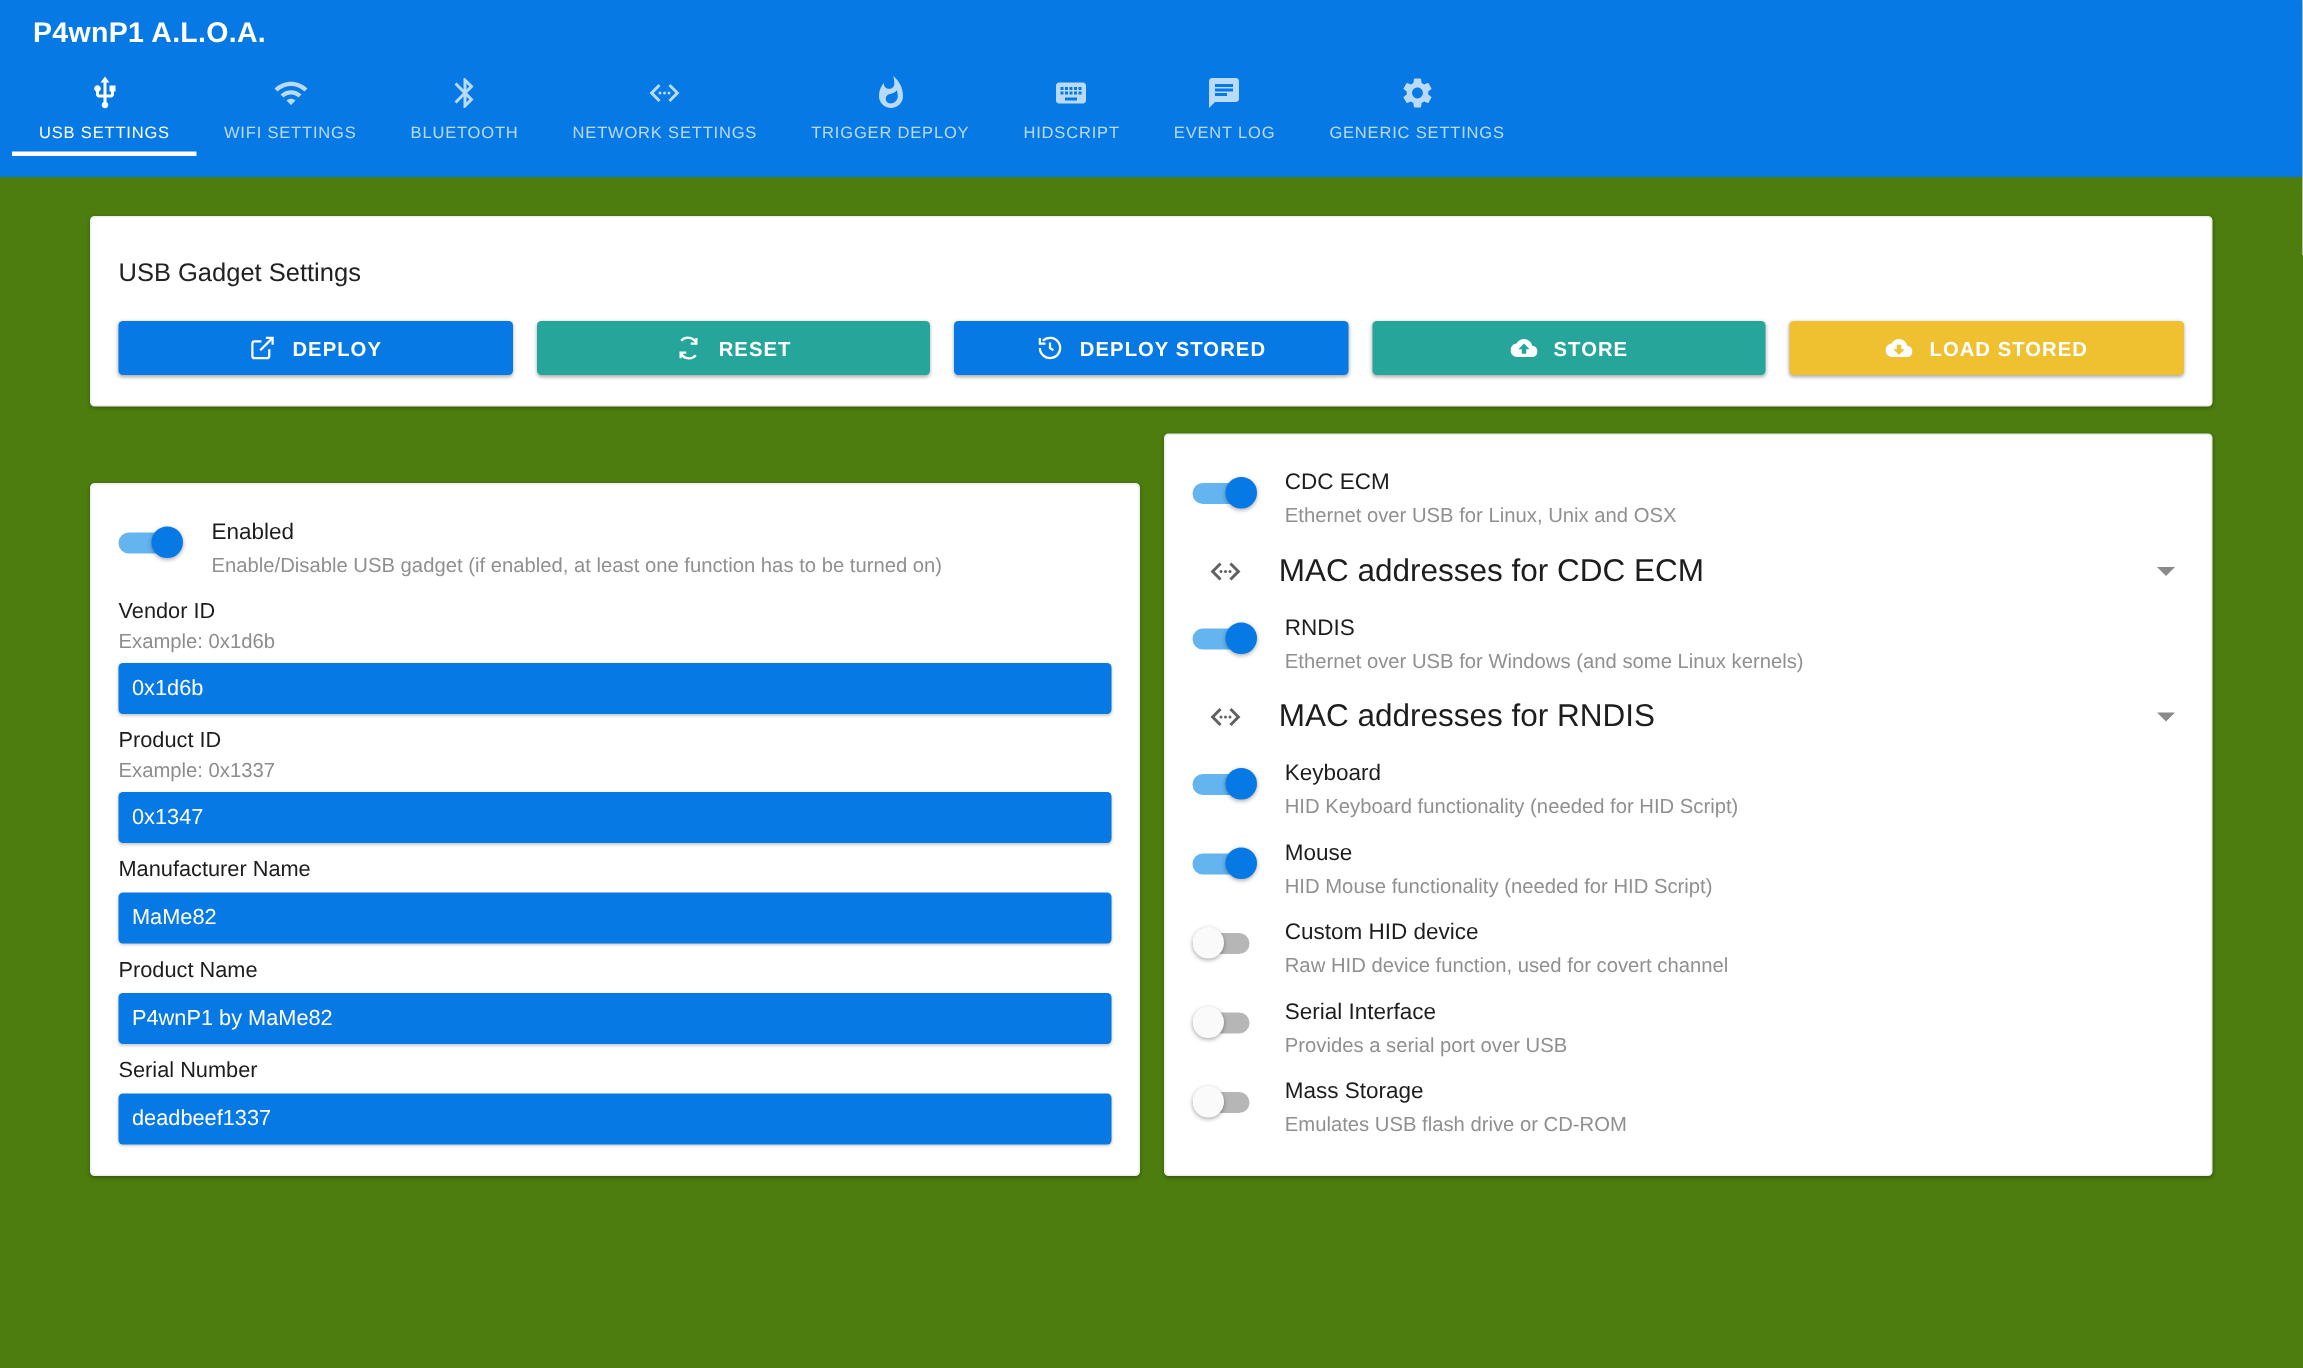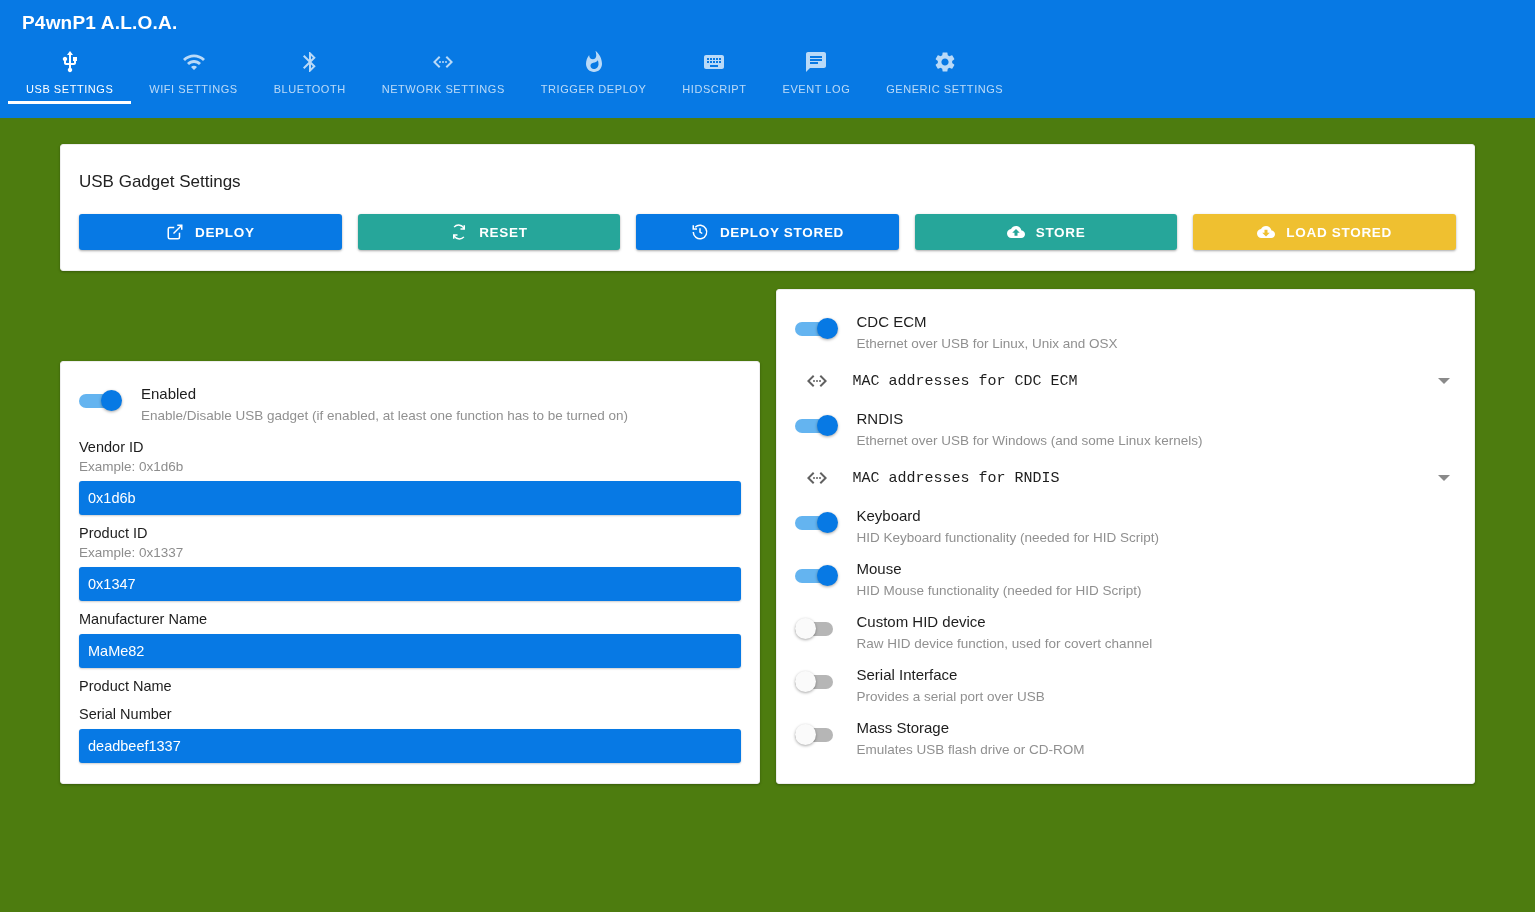--- a/index.html
+++ b/index.html
@@ -207,23 +207,22 @@
     width: 44px;
     flex: 0 0 44px;
     display: flex;
     align-items: center;
     justify-content: center;
     color: #616161;
     margin-right: 14px;
   }
   .expansion-label {
     flex: 1;
-    font-size: 15px;
+    font-size: 21px;
     color: #1d1d1d;
-    font-family: Liberation Mono, monospace;
   }
   .caret {
     width: 0; height: 0;
     border-left: 6px solid transparent;
     border-right: 6px solid transparent;
     border-top: 6px solid #8a8a8a;
     margin-right: 4px;
   }
 
   
@@ -397,20 +396,21 @@
               <div class="field-label">Product ID</div>
               <div class="field-hint">Example: 0x1337</div>
               <input class="field-input" type="text" value="0x1347" style="">
             </div>
             <div class="field">
               <div class="field-label">Manufacturer Name</div>
               <input class="field-input" type="text" value="MaMe82" style="">
             </div>
             <div class="field">
               <div class="field-label">Product Name</div>
+              <input class="field-input" type="text" value="P4wnP1 by MaMe82" style="">
             </div>
             <div class="field">
               <div class="field-label">Serial Number</div>
               <input class="field-input" type="text" value="deadbeef1337" style="">
             </div>
           </div>
       </div>
     </div>
 
     <div class="col">

